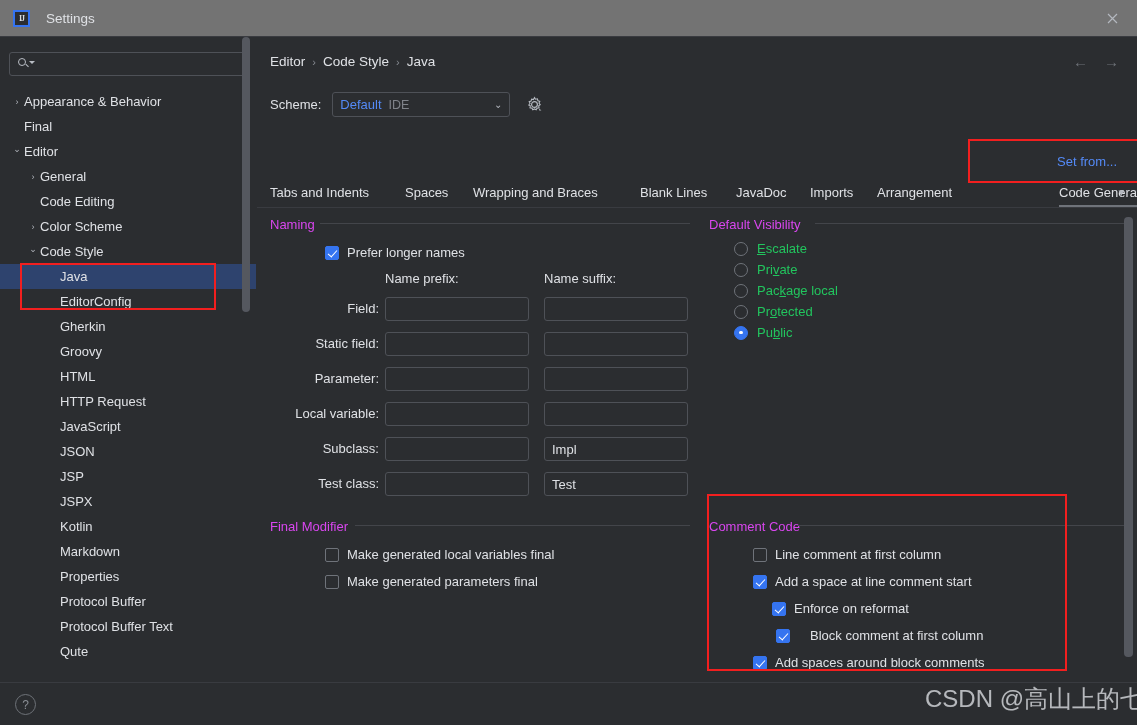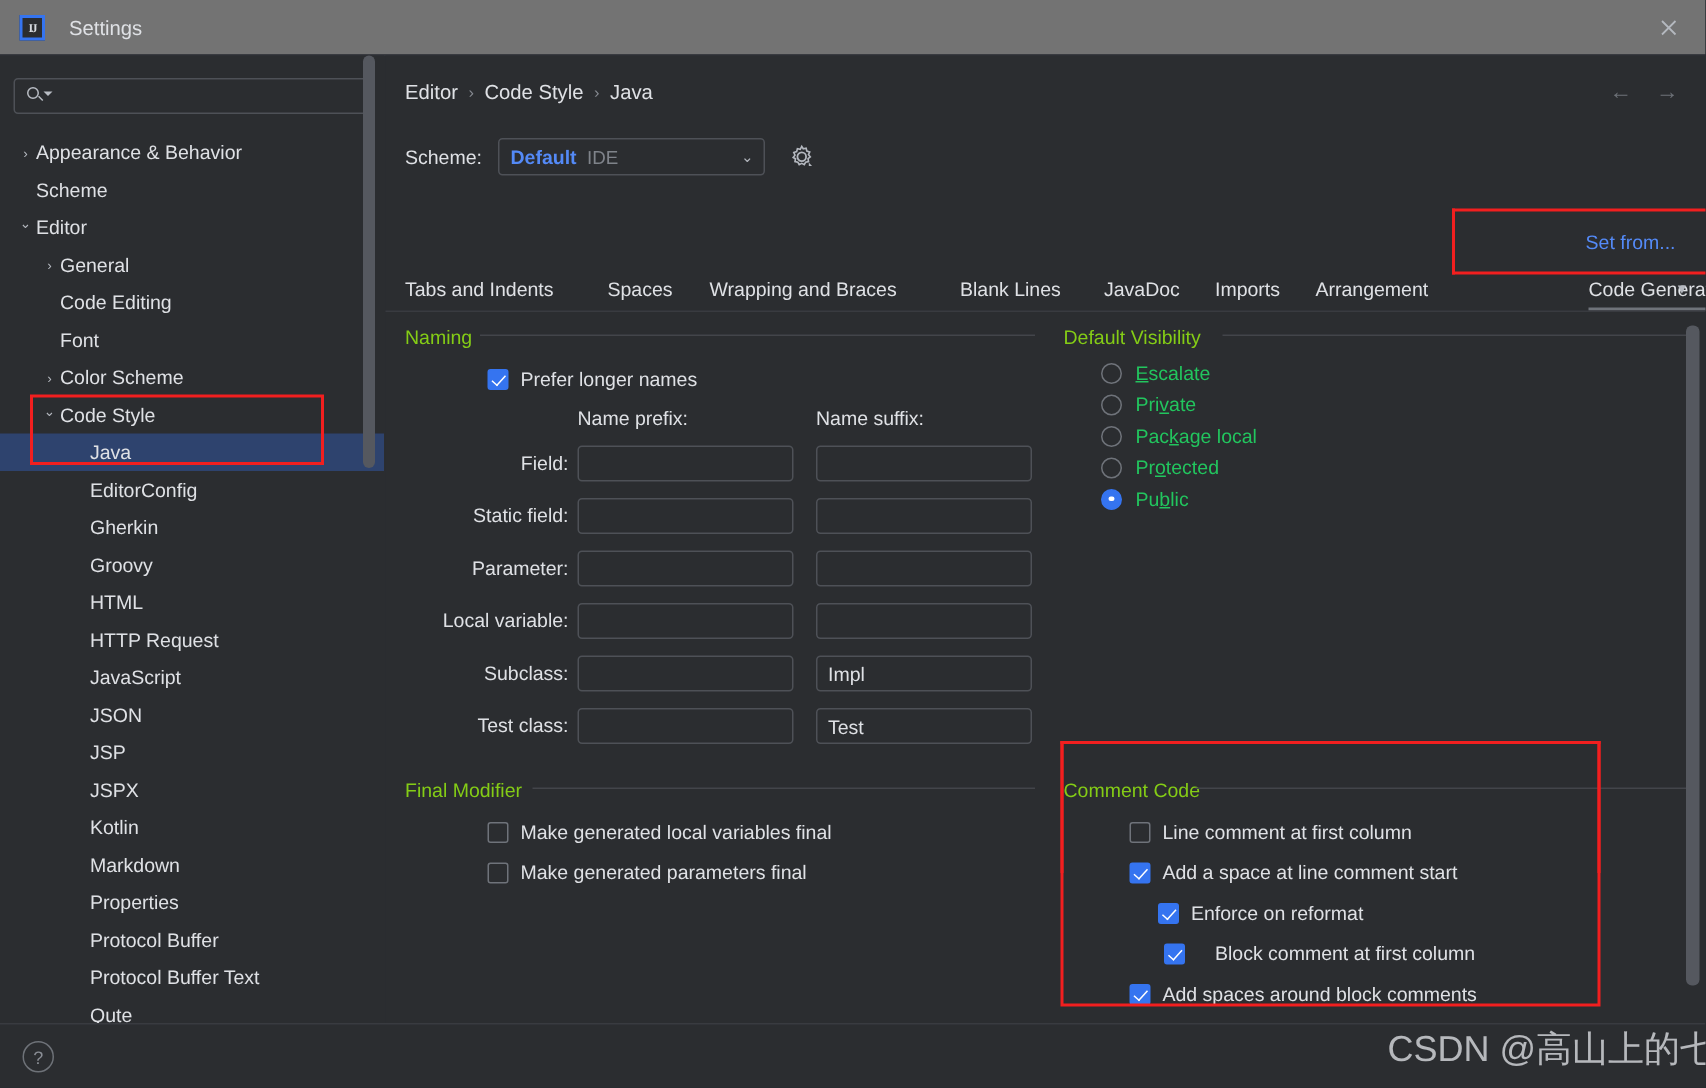--- a/index.html
+++ b/index.html
@@ -101,21 +101,21 @@
 
   .scheme-row {
     position: absolute; top: 55px; left: 13px; display: flex; align-items: center;
   }
   .scheme-label { font-size: 13px; color: #dfe1e5; margin-right: 11px; }
   .scheme-combo {
     width: 178px; height: 25px; border: 1px solid #4e5157; border-radius: 3px;
     background: #2b2d30; display: flex; align-items: center; padding: 0 7px;
     cursor: pointer;
   }
-  .scheme-name { color: #548af7; font-weight: bold; font-size: 13px; }
+  .scheme-name { color: #548af7; font-weight: normal; font-size: 13px; }
   .scheme-sub { color: #7f838a; font-size: 12.5px; margin-left: 7px; flex: 1; }
   .combo-chev { color: #b4b8bf; font-size: 10px; }
   .gear-btn {
     margin-left: 15px; width: 18px; height: 18px; cursor: pointer;
     display: flex; align-items: center; justify-content: center;
   }
 
   .set-from {
     position: absolute; top: 117px; right: 20px; color: #548af7;
     font-size: 13px; cursor: pointer;
@@ -137,21 +137,21 @@
   }
   .tab-combo-chev {
     position: absolute; top: 141px; right: 13px; height: 29px;
     display: flex; align-items: center; color: #b4b8bf; font-size: 11px; cursor: pointer;
   }
 
   
   .panel { position: absolute; top: 172px; left: 0; width: 880px; height: 473px; }
 
   .group-title {
-    position: absolute; font-size: 13px; color: #84cc16; white-space: nowrap;
+    position: absolute; font-size: 13px; color: #d946ef; white-space: nowrap;
   }
   .group-rule { position: absolute; height: 1px; background: #43454a; }
 
   .cb-row {
     position: absolute; display: flex; align-items: center;
     font-size: 13px; color: #dfe1e5; cursor: pointer; white-space: nowrap; margin-left: 24px;
   }
   .checkbox {
     width: 14px; height: 14px; border-radius: 2px; margin-right: 8px;
     border: 1px solid #6f737a; background: #2b2d30; flex: none;
@@ -245,41 +245,36 @@
     </div>
     <div class="tree" id="tree">
         <div class="tree-row">
           <div style="width: 10px;"></div>
           <div class="arrow">›</div>
           <div class="tree-label">Appearance &amp; Behavior</div>
         </div>
         <div class="tree-row">
           <div style="width: 10px;"></div>
           <div class="arrow"></div>
-          <div class="tree-label">Scheme</div>
+          <div class="tree-label">Final</div>
         </div>
         <div class="tree-row">
           <div style="width: 10px;"></div>
           <div class="arrow" style="transform: translateY(-3px);">⌄</div>
           <div class="tree-label">Editor</div>
         </div>
         <div class="tree-row">
           <div style="width: 26px;"></div>
           <div class="arrow">›</div>
           <div class="tree-label">General</div>
         </div>
         <div class="tree-row">
           <div style="width: 26px;"></div>
           <div class="arrow"></div>
           <div class="tree-label">Code Editing</div>
-        </div>
-        <div class="tree-row">
-          <div style="width: 26px;"></div>
-          <div class="arrow"></div>
-          <div class="tree-label">Font</div>
         </div>
         <div class="tree-row">
           <div style="width: 26px;"></div>
           <div class="arrow">›</div>
           <div class="tree-label">Color Scheme</div>
         </div>
         <div class="tree-row">
           <div style="width: 26px;"></div>
           <div class="arrow" style="transform: translateY(-3px);">⌄</div>
           <div class="tree-label">Code Style</div>

